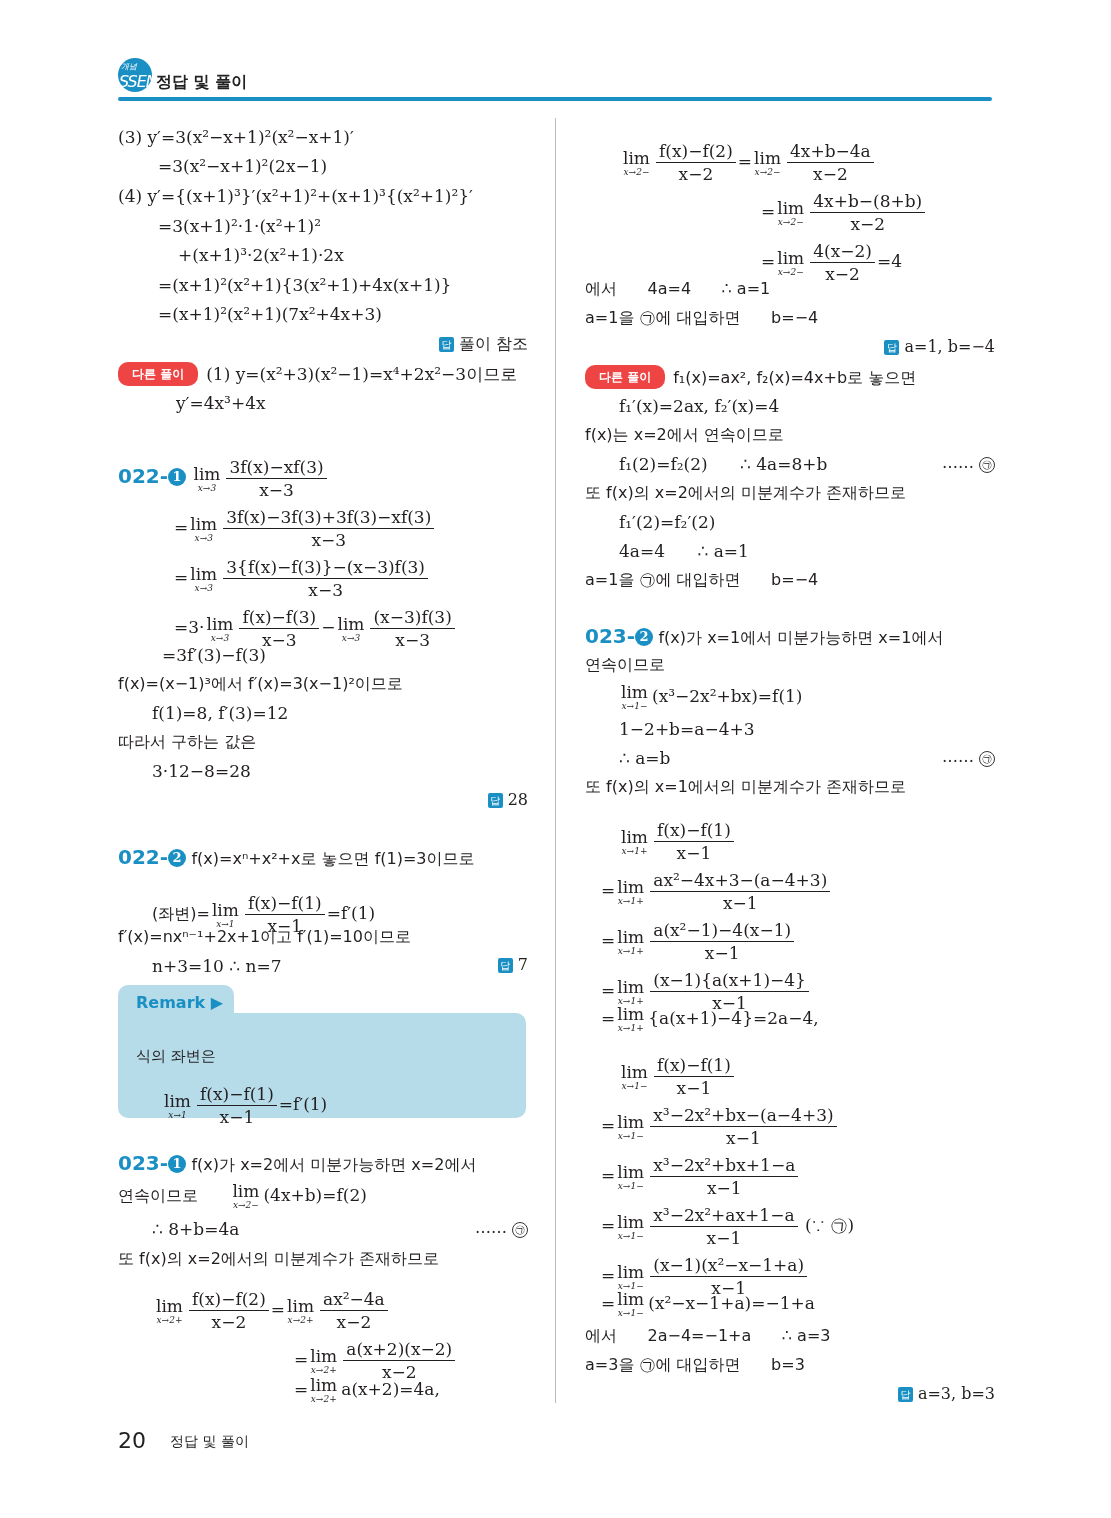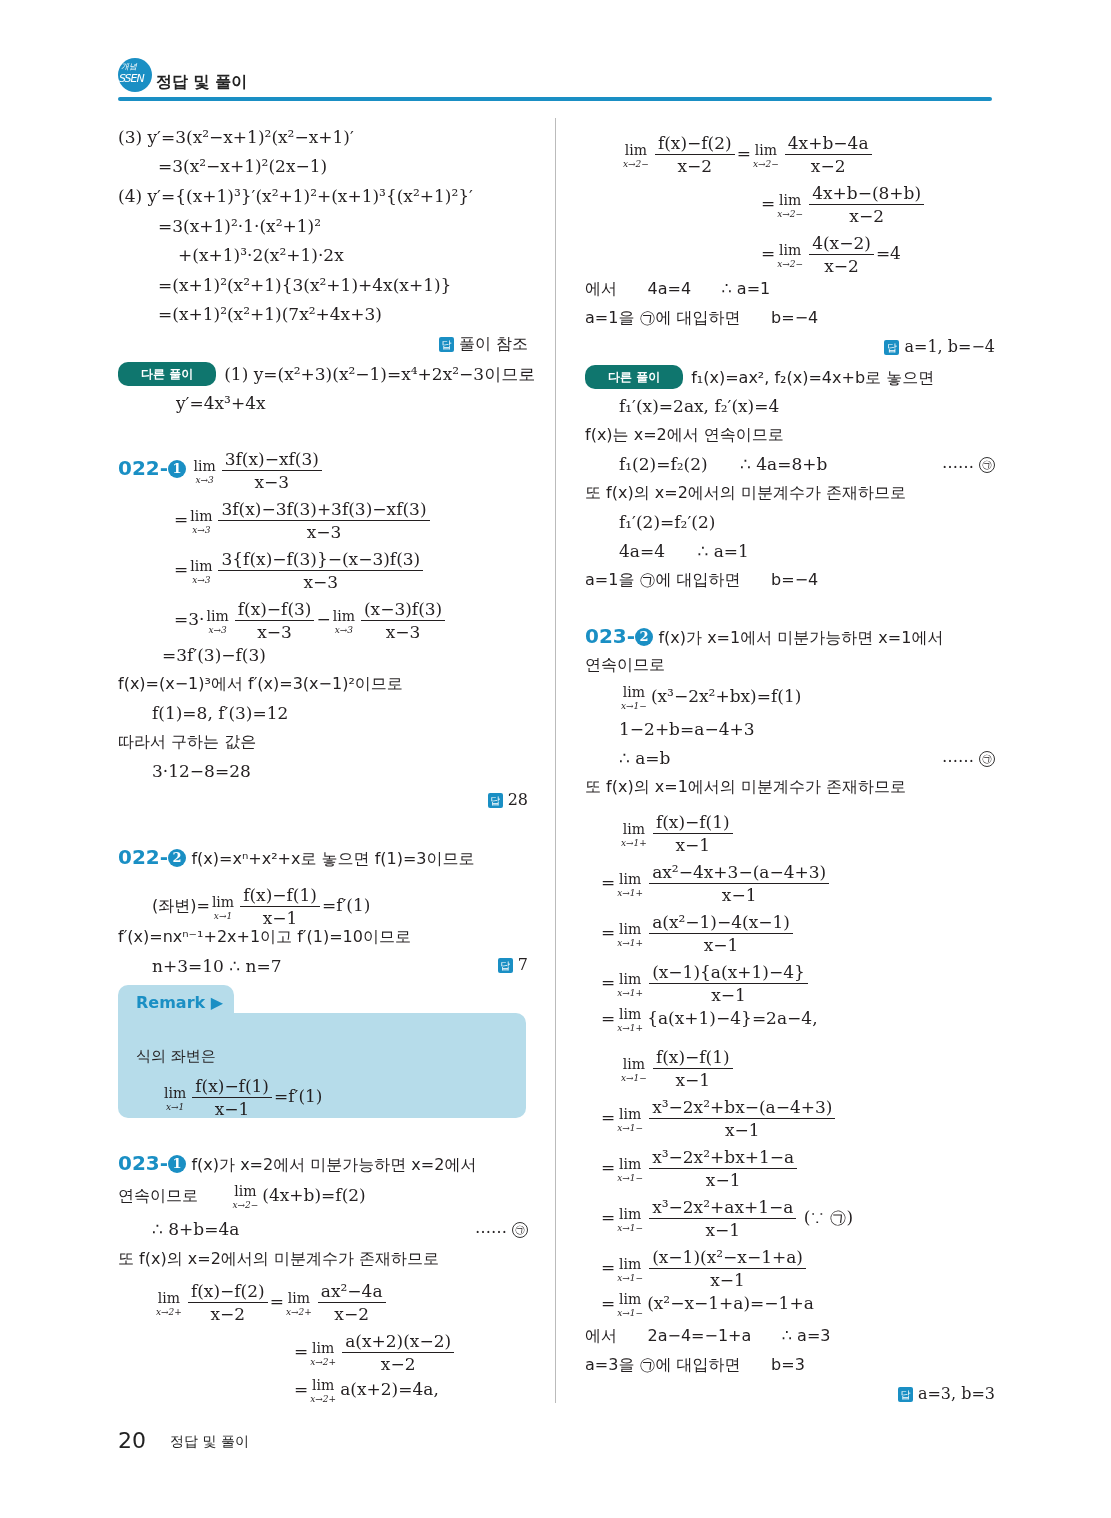--- a/index.html
+++ b/index.html
@@ -2,43 +2,43 @@
 <html><head>
 <meta charset="utf-8">
 <style>
   html, body { margin: 0; padding: 0; background: #ffffff; }
   body { width: 1111px; height: 1518px; position: relative; overflow: hidden;
          font-family: "DejaVu Serif", "Liberation Serif", serif; color: #231f20; }
   .hdr { position: absolute; left: 118px; top: 58px; width: 874px; height: 46px; }
   .logo { position: absolute; left: 0; top: 0; width: 34px; height: 34px; border-radius: 50%;
           background: #1a8fc4; color: #fff; font-family: "DejaVu Sans", sans-serif; font-style: italic; }
   .logo .t1 { position: absolute; left: 3px; top: 3px; font-size: 8px; }
-  .logo .t2 { position: absolute; left: 1px; top: 14px; font-size: 11px; letter-spacing: -1px; }
+  .logo .t2 { position: absolute; left: 1px; top: 14px; font-size: 16px; letter-spacing: -1px; }
   .hdr-title { position: absolute; left: 38px; top: 14px; font-family: "DejaVu Sans", sans-serif;
                font-weight: bold; font-size: 16px; color: #222; }
   .hdr-rule { position: absolute; left: 0; top: 39px; width: 874px; height: 4px; background: #1a8fc4; border-radius: 2px; }
   .divider { position: absolute; left: 555px; top: 118px; width: 1px; height: 1285px; background: #bbb; }
 
   .col { position: absolute; top: 122px; }
   .col.left { left: 118px; width: 410px; }
   .col.right { left: 585px; width: 410px; }
   .ln { position: absolute; white-space: nowrap; font-size: 17px; line-height: 22px; }
   .ko { font-family: "DejaVu Sans", sans-serif; font-size: 16px; }
   .pnum { font-family: "DejaVu Sans", sans-serif; font-weight: bold; color: #1a8fc4; font-size: 20px; }
   .cnum { display:inline-block; width: 18px; height: 18px; border-radius: 50%; background:#1a8fc4; color:#fff;
           font-size: 13px; text-align:center; line-height:18px; vertical-align: 2px; font-weight:bold; }
-  .pill { display:inline-block; background:#0f766e; color:#fff; font-family:"DejaVu Sans",sans-serif; font-weight:bold;
-          font-size: 12px; padding: 1px 23px; border-radius: 10px; margin-right: 8px; vertical-align: 2px; }
+  .pill { display:inline-block; background:#ef4444; color:#fff; font-family:"DejaVu Sans",sans-serif; font-weight:bold;
+          font-size: 12px; padding: 1px 14px; border-radius: 10px; margin-right: 8px; vertical-align: 2px; }
   .ans { position: absolute; right: 0; white-space: nowrap; font-size: 16px; padding-left: 36px; }
   .ansicon { display:inline-block; width:15px; height:15px; background:#1a8fc4; color:#fff; font-family:"DejaVu Sans",sans-serif;
              font-size:10px; line-height:15px; text-align:center; border-radius:2px; margin-right:5px; vertical-align: 1px; }
   .lim { display:inline-flex; flex-direction:column; align-items:center; vertical-align: middle; margin: 0 4px 0 2px; }
-  .lim .w { font-size: 14px; line-height: 18px; }
+  .lim .w { font-size: 17px; line-height: 18px; }
   .lim .s { font-size: 9px; font-style: italic; line-height: 10px; }
-  .frac { display:inline-flex; flex-direction:column; align-items:center; vertical-align: middle; margin: 4px 2px; }
+  .frac { display:inline-flex; flex-direction:column; align-items:center; vertical-align: middle; margin: 12px 2px; }
   .frac .n { border-bottom: 1px solid #231f20; padding: 0 3px; line-height: 22px; }
   .frac .d { line-height: 22px; }
   .circ { display:inline-block; width:14px; height:14px; border:1px solid #333; border-radius:50%; font-size:10px; text-align:center; line-height:14px; font-family:"DejaVu Sans",sans-serif; }
   .remark { position: absolute; left: 118px; top: 985px; width: 456px; height: 133px; }
   .remark .tab { position:absolute; left:0; top:0; width:116px; height:36px; background:#b6dcea; border-radius: 10px 10px 0 0; }
   .remark .box { position:absolute; left:0; top:28px; width:408px; height:105px; background:#b6dcea; border-radius: 0 10px 10px 10px; }
   .remark .lbl { position:absolute; left:18px; top:8px; font-family:"DejaVu Sans",sans-serif; font-weight:bold; font-size:16px; color:#1a8fc4; }
   .footer-num { position:absolute; left:118px; top:1428px; font-family:"DejaVu Sans",sans-serif; font-size:22px; color:#222; }
   .footer-txt { position:absolute; left:170px; top:1433px; font-family:"DejaVu Sans",sans-serif; font-size:14px; color:#222; }
 </style>

